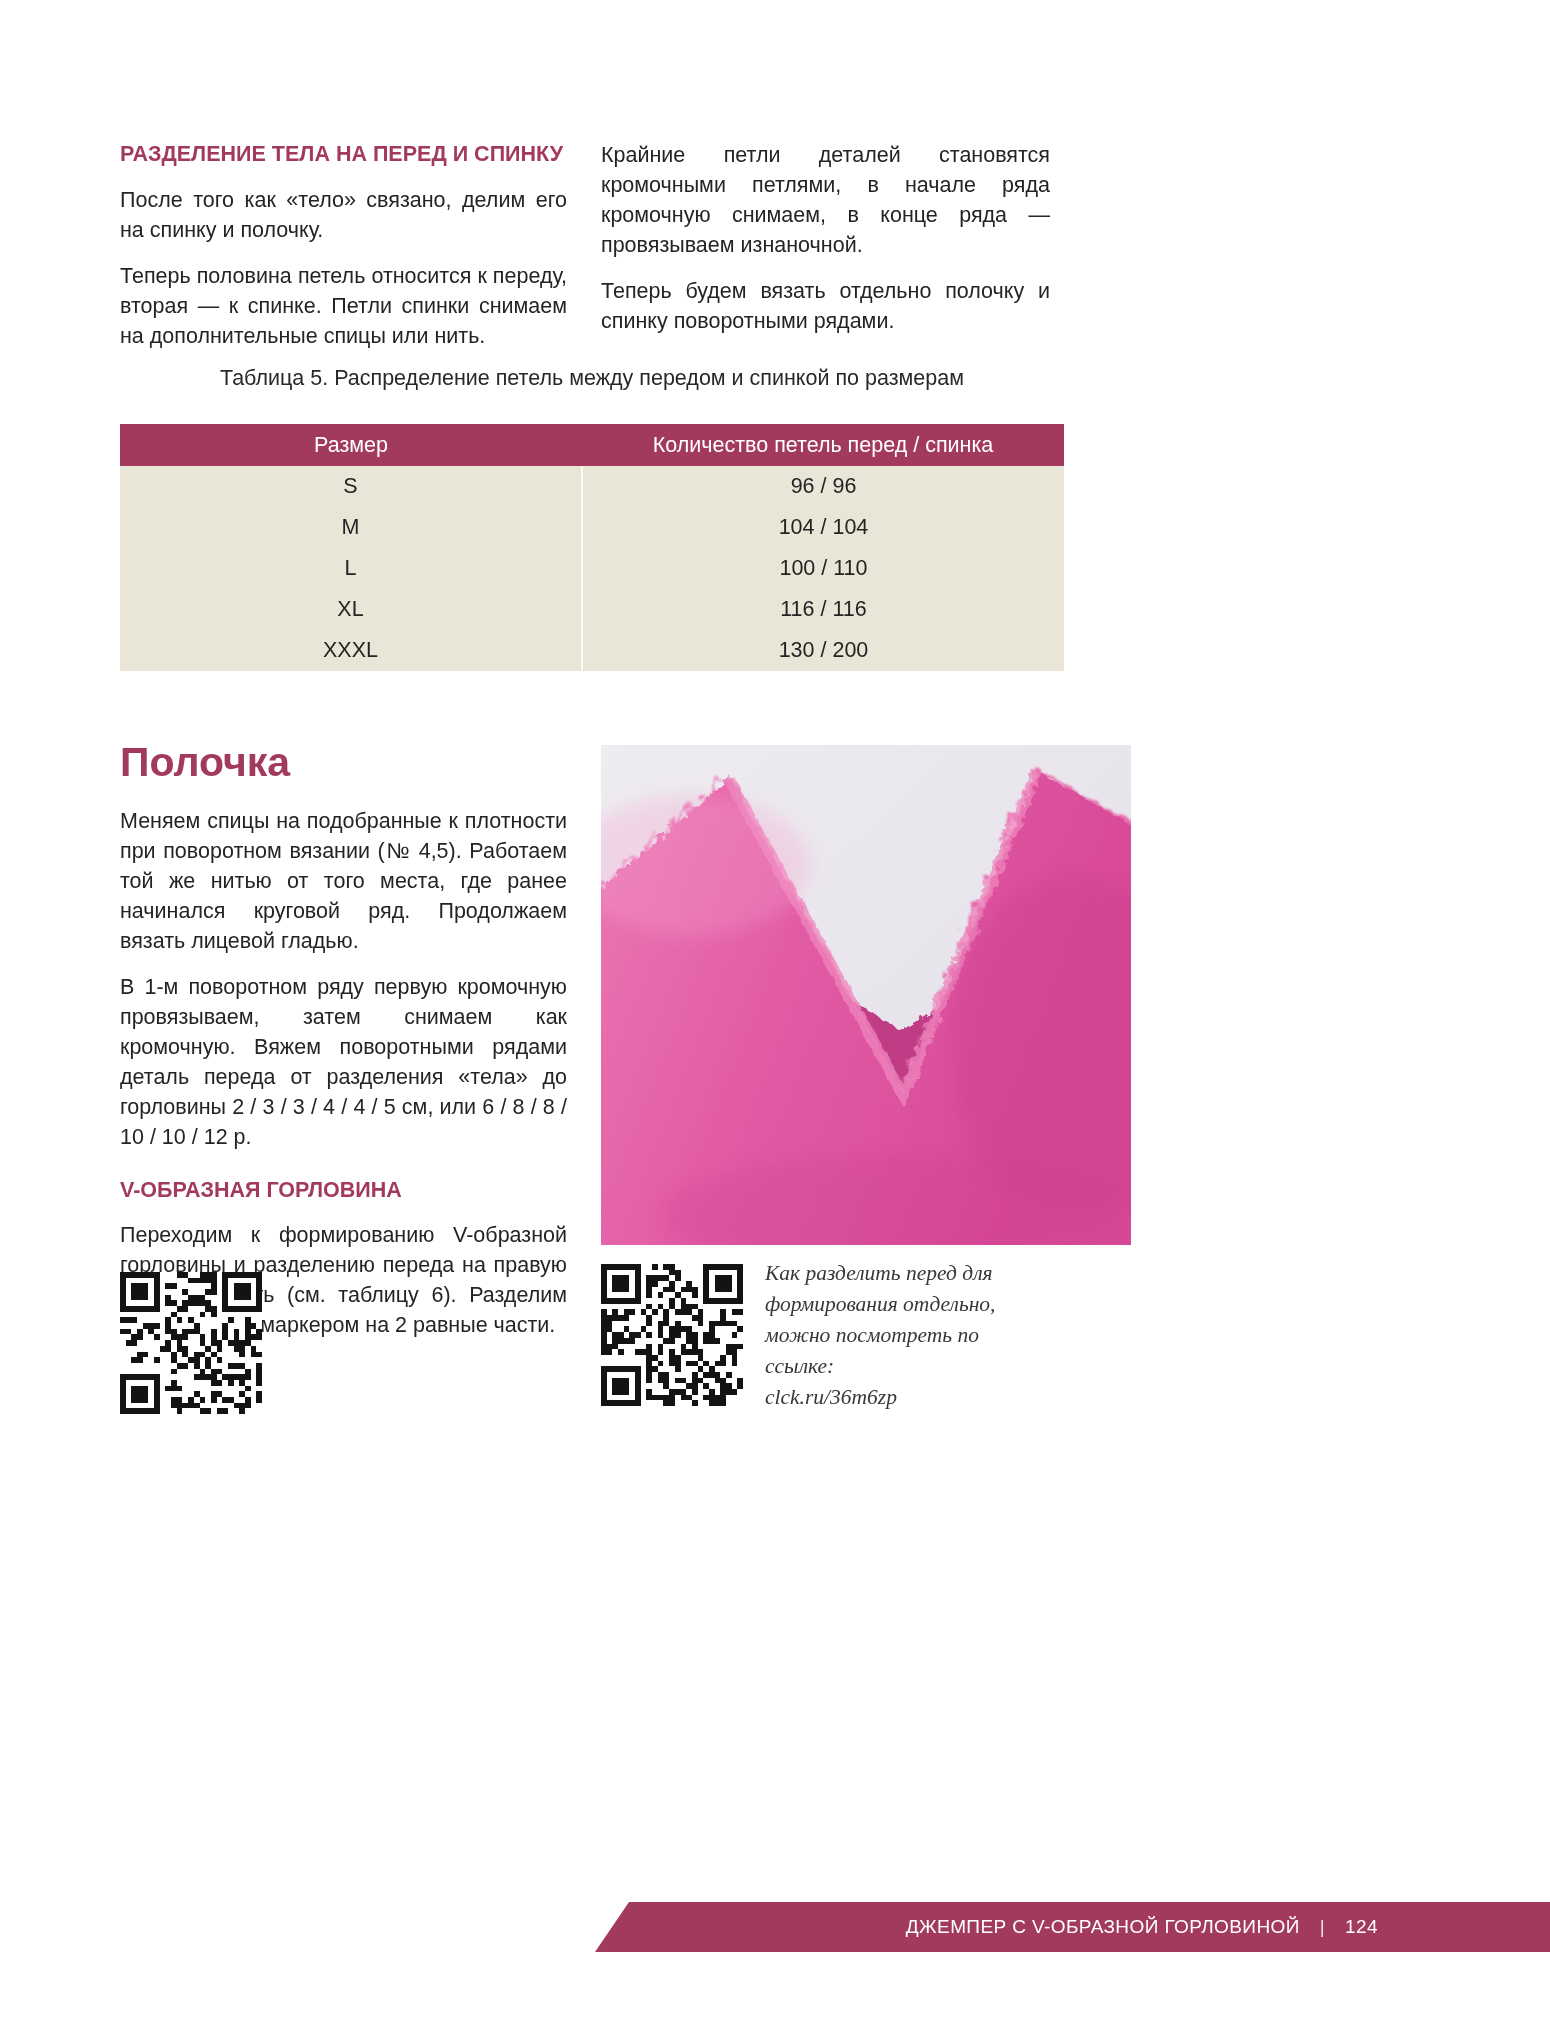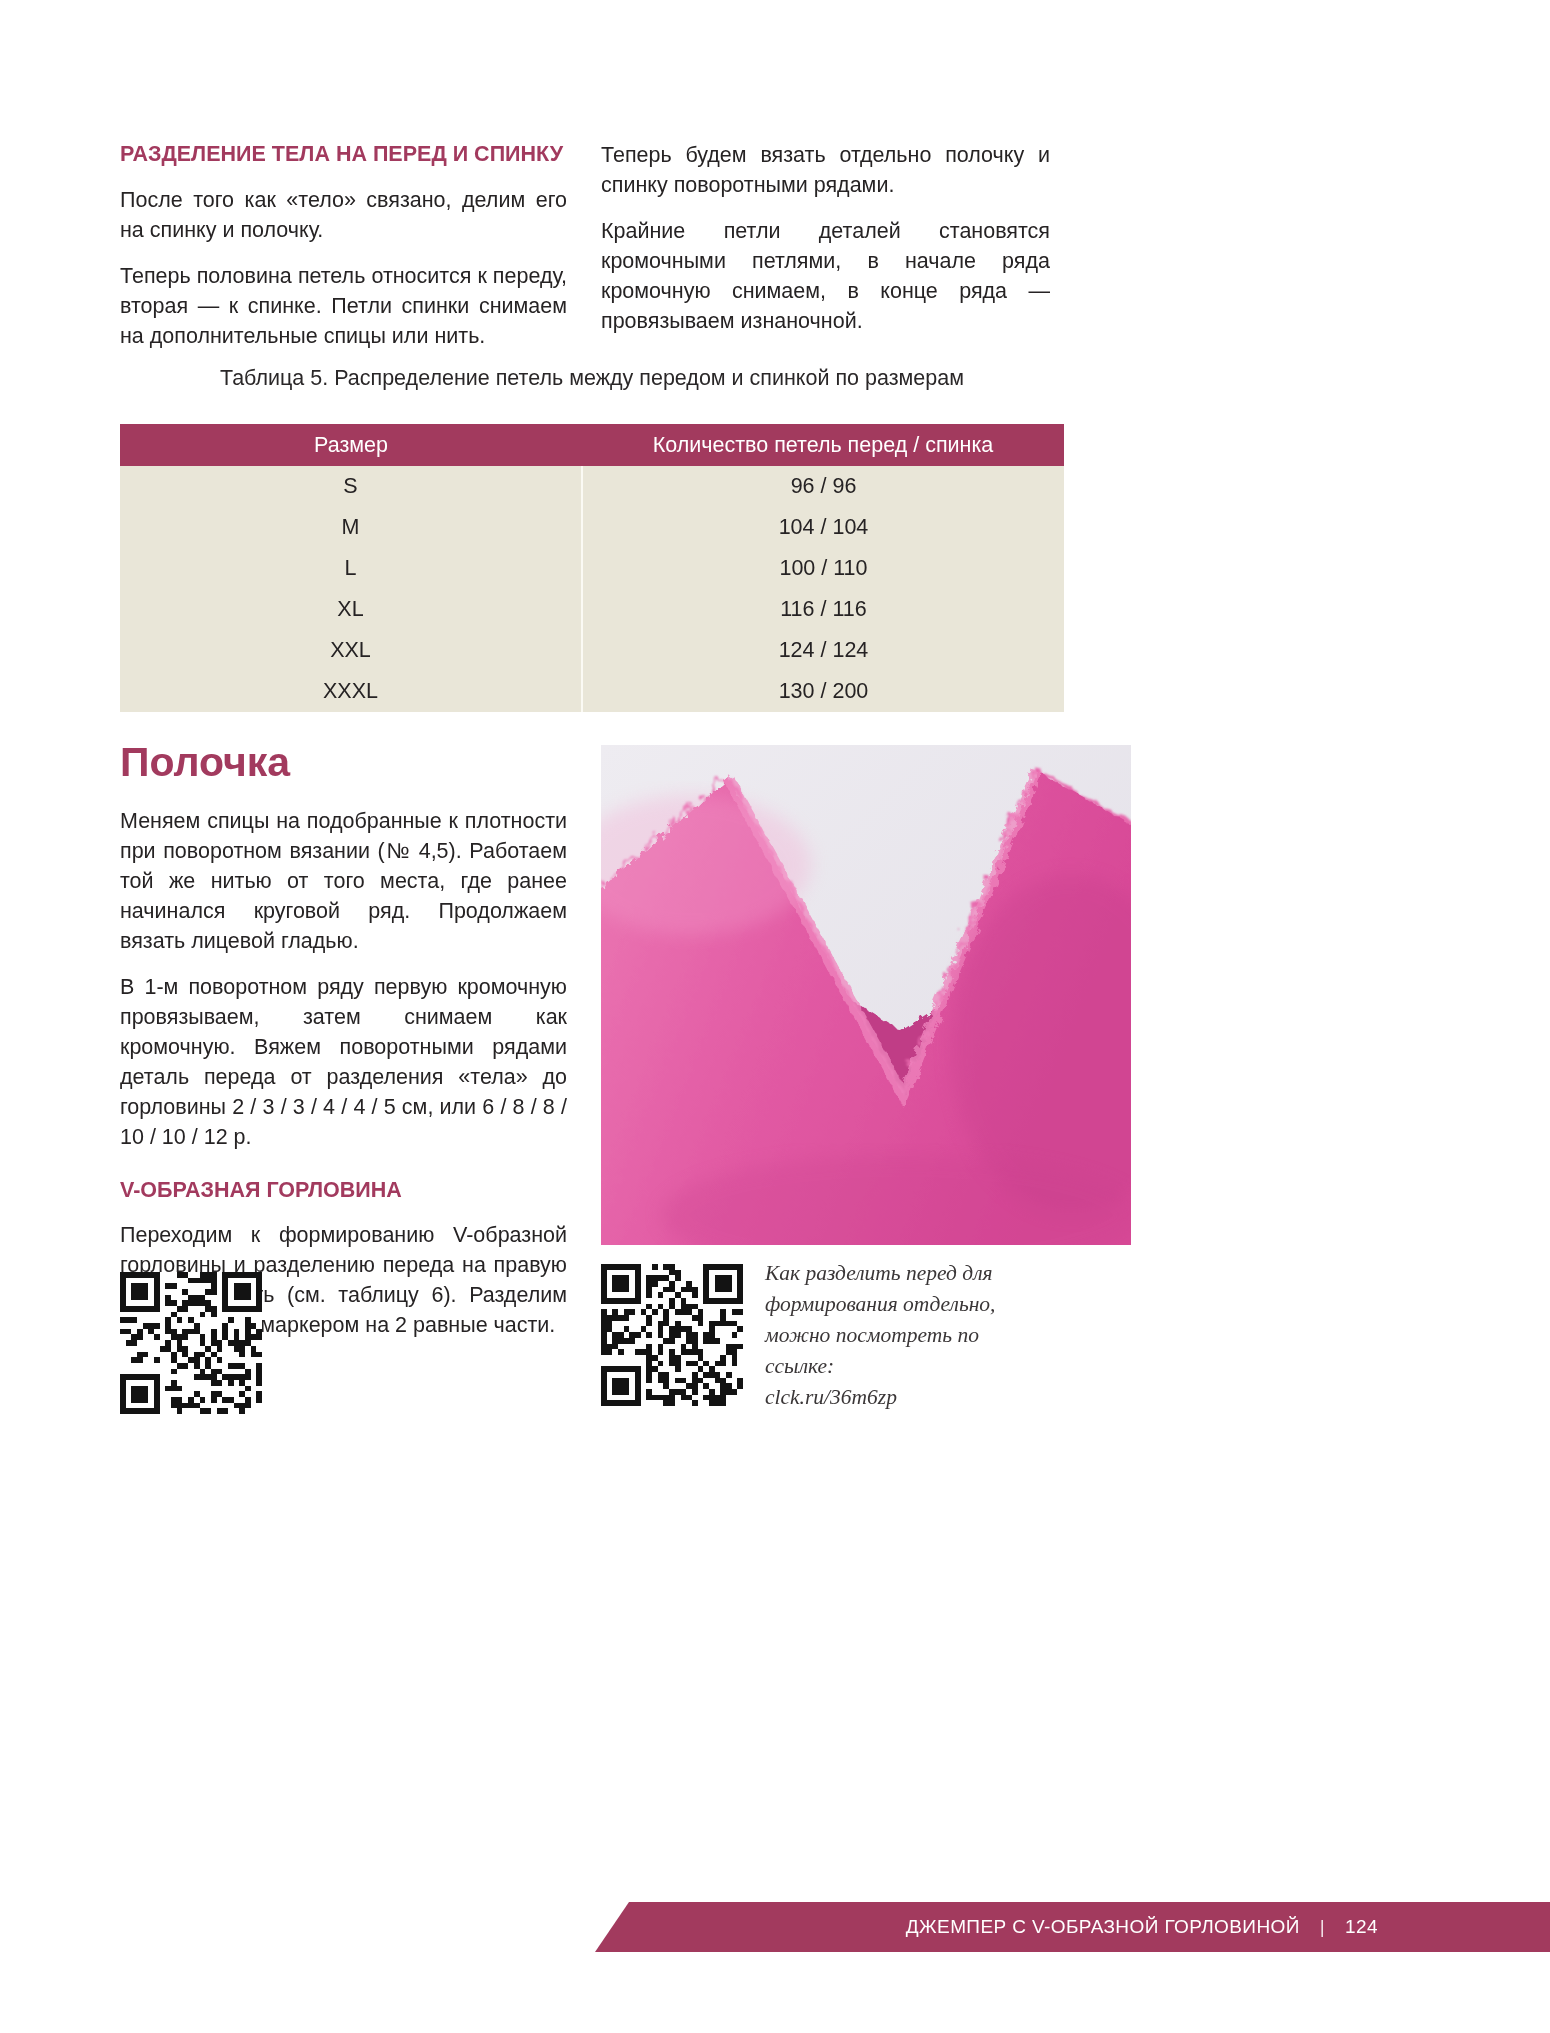--- a/index.html
+++ b/index.html
@@ -91,22 +91,22 @@
 
 <div class="page">
 
   <div class="intro-left">
     <div class="intro-heading">РАЗДЕЛЕНИЕ ТЕЛА НА ПЕРЕД И СПИНКУ</div>
     <p class="body">После того как «тело» связано, делим его на спинку и полочку.</p>
     <p class="body">Теперь половина петель относится к переду, вторая — к спинке. Петли спинки снимаем на дополнительные спицы или нить.</p>
   </div>
 
   <div class="intro-right">
+    <p class="body">Крайние петли деталей становятся кромочными петлями, в начале ряда кромочную снимаем, в конце ряда — провязываем изнаночной.</p>
     <p class="body">Теперь будем вязать отдельно полочку и спинку поворотными рядами.</p>
-    <p class="body">Крайние петли деталей становятся кромочными петлями, в начале ряда кромочную снимаем, в конце ряда — провязываем изнаночной.</p>
   </div>
 
   <div class="table-caption">Таблица 5. Распределение петель между передом и спинкой по размерам</div>
 
   <table class="size-table">
     <colgroup>
         <col class="c1">
         <col>
       </colgroup>
     <thead>
@@ -124,24 +124,20 @@
         <td>M</td>
         <td>104 / 104</td>
       </tr>
       <tr>
         <td>L</td>
         <td>100 / 110</td>
       </tr>
       <tr>
         <td>XL</td>
         <td>116 / 116</td>
-      </tr>
-      <tr>
-        <td>XXL</td>
-        <td>124 / 124</td>
       </tr>
       <tr>
         <td>XXXL</td>
         <td>130 / 200</td>
       </tr>
     </tbody>
   </table>
 
   <div class="front-left">
     <div class="front-heading">Полочка</div>

